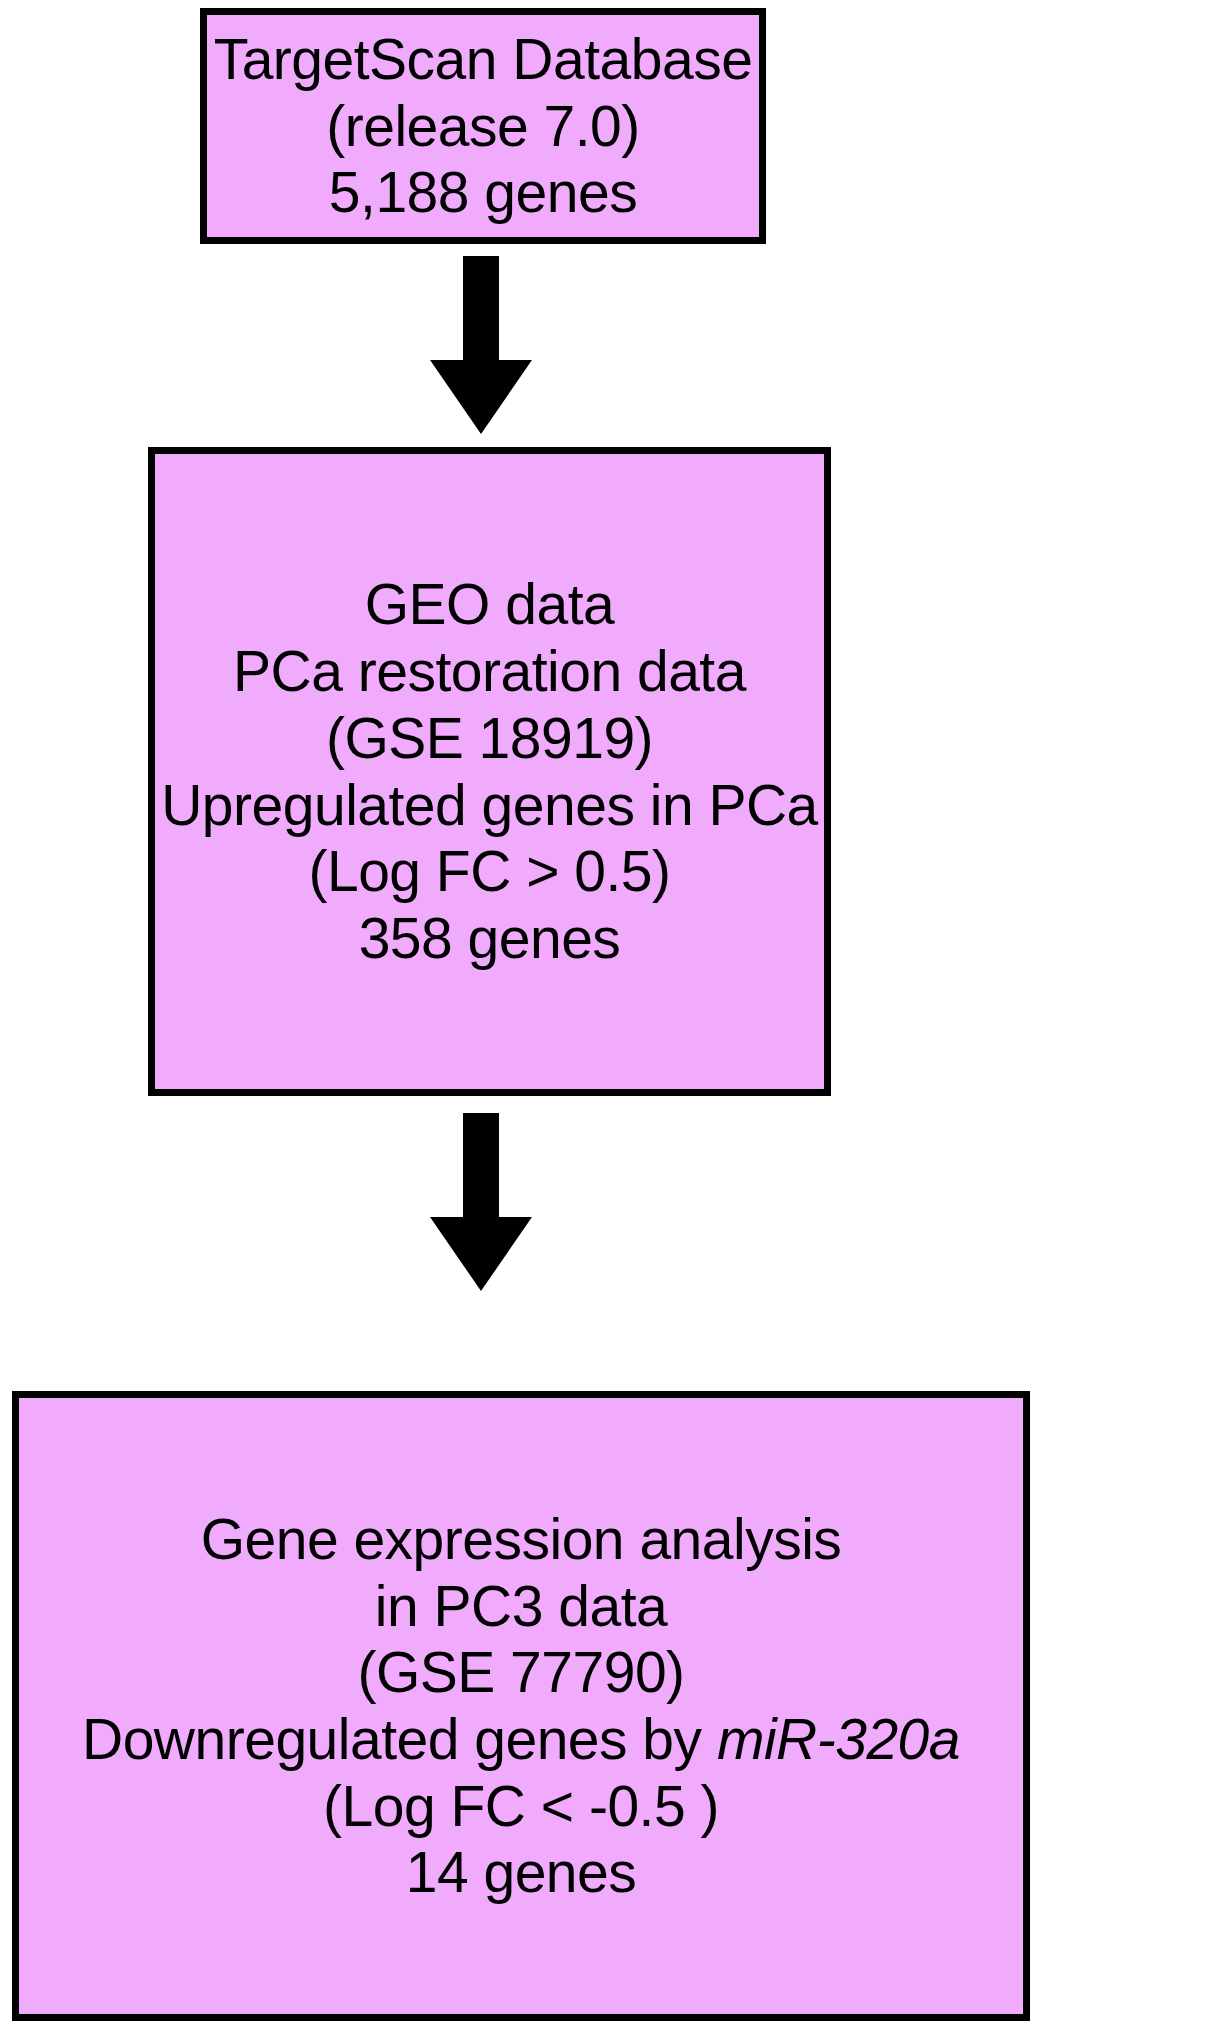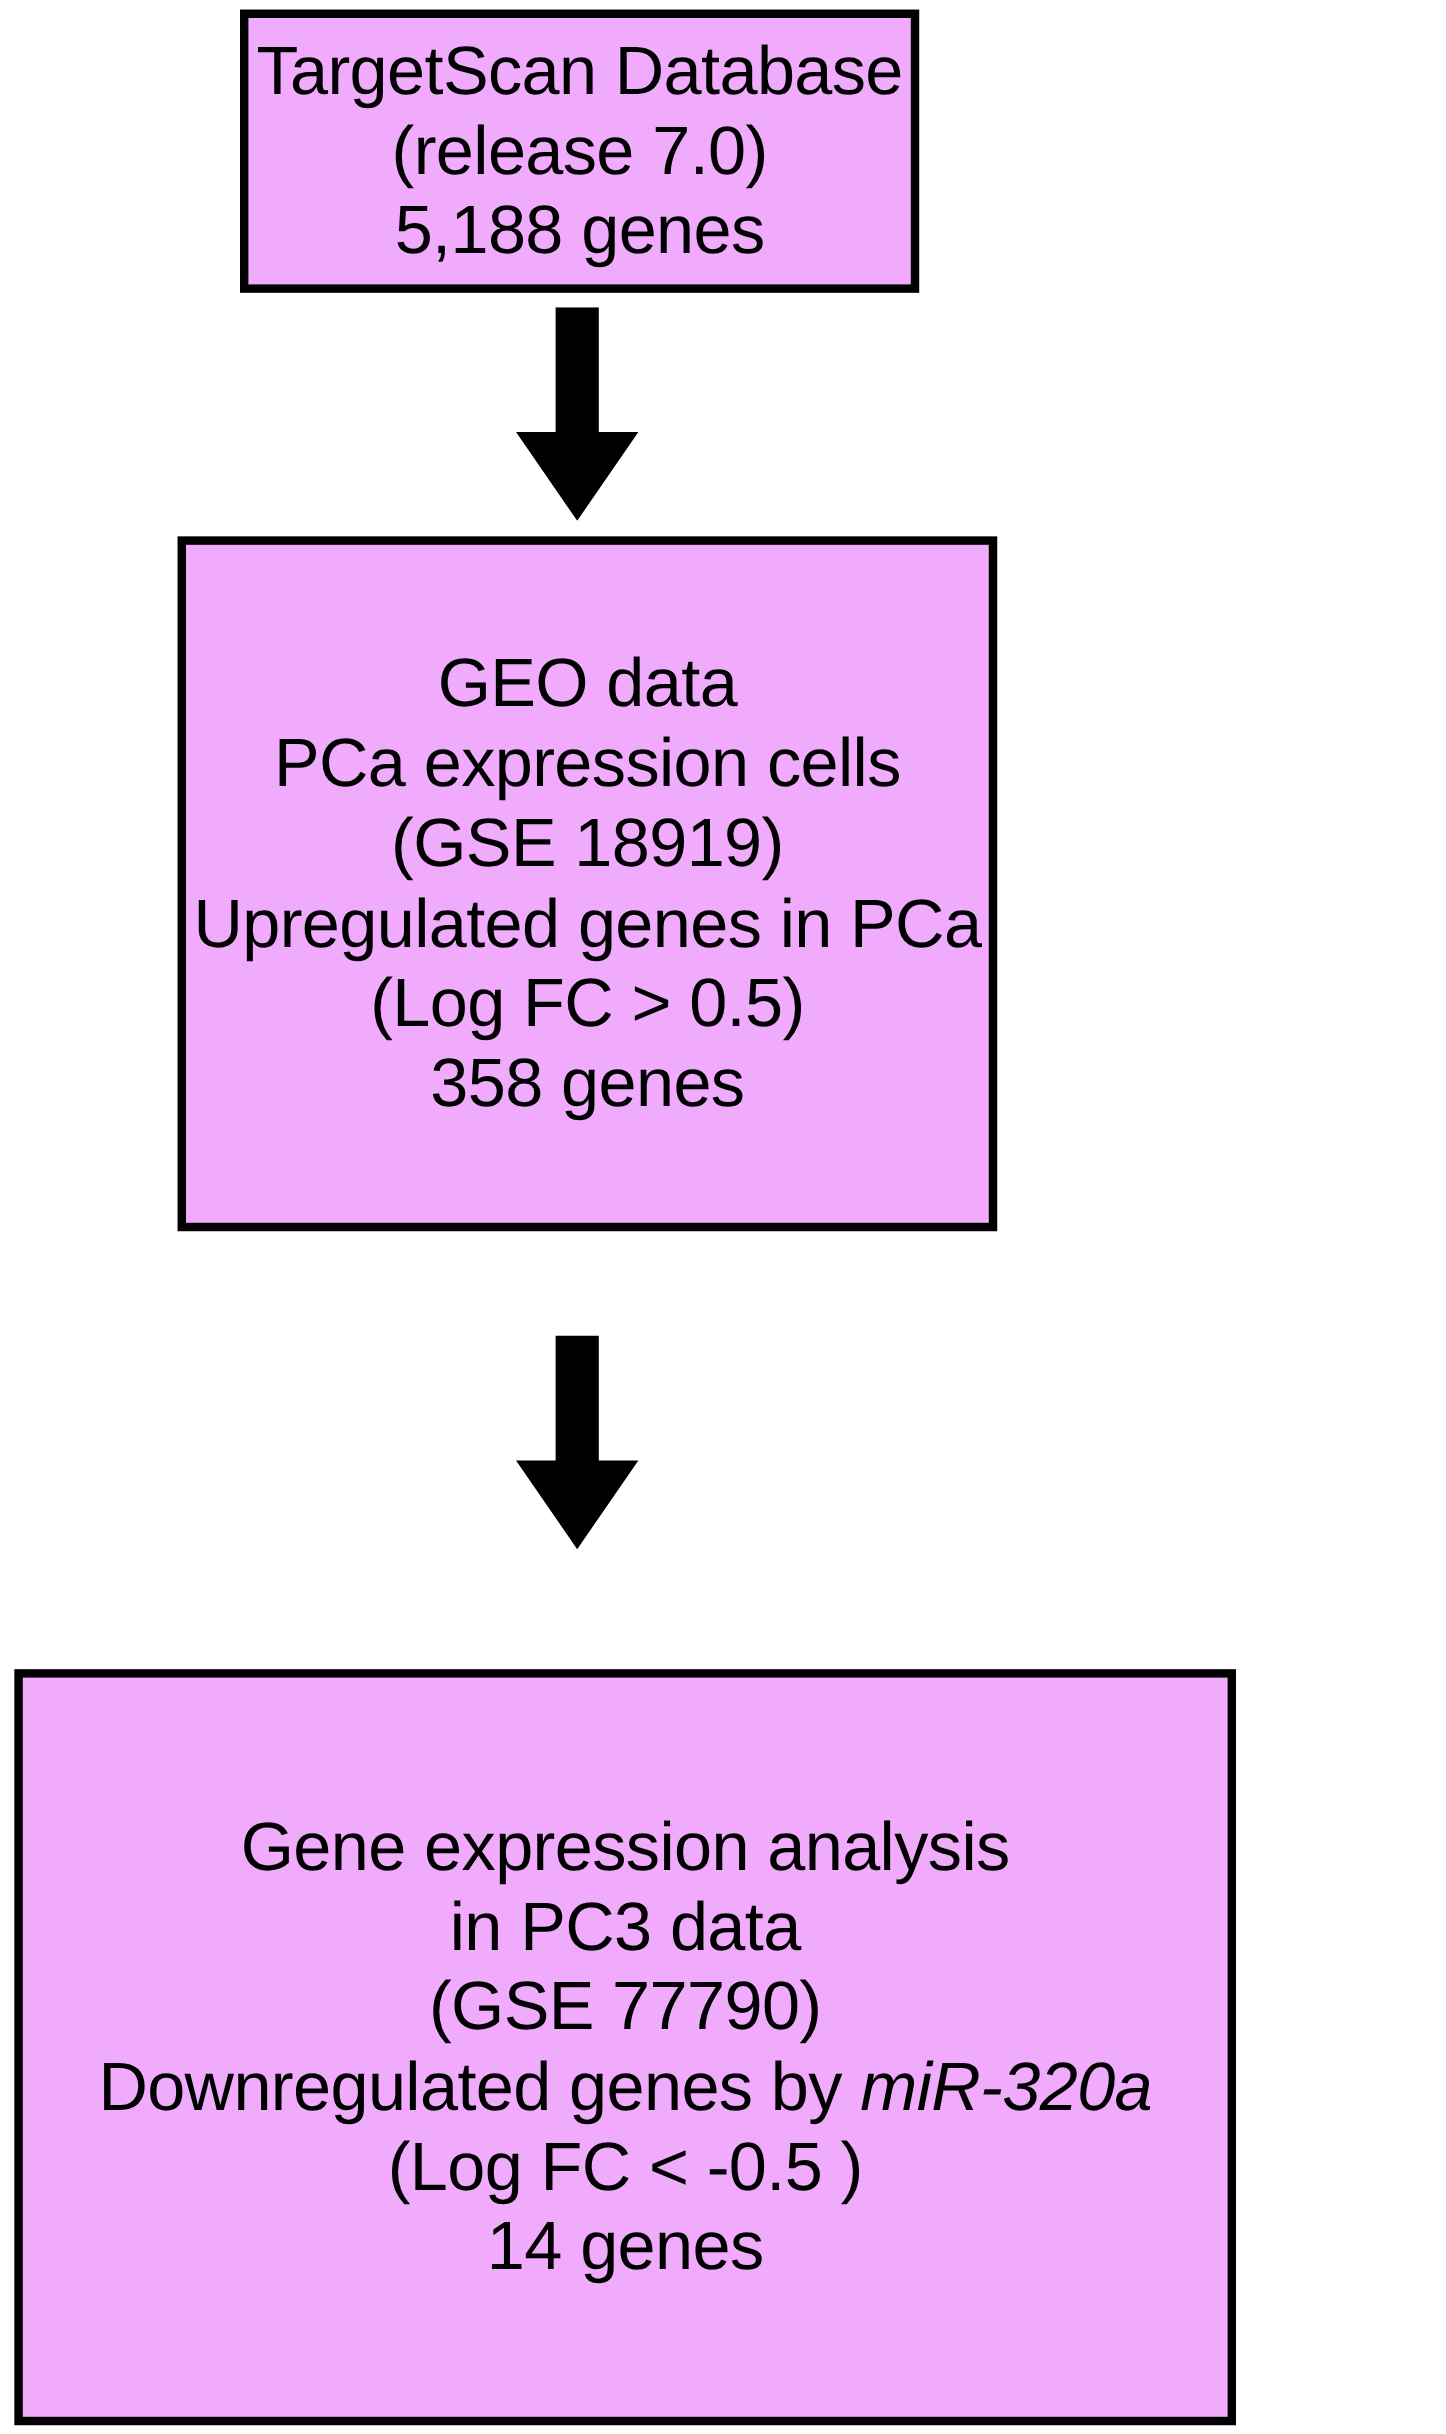--- a/index.html
+++ b/index.html
@@ -56,21 +56,21 @@
     top: 8px;
     width: 566px;
     height: 236px;
   }
 
   
   #box-geo {
     left: 148px;
     top: 447px;
     width: 683px;
-    height: 579px;
+    height: 649px;
   }
 
   
   #box-geneexpr {
     left: 12px;
     top: 1391px;
     width: 1018px;
     height: 630px;
   }
 
@@ -109,21 +109,21 @@
   </div>
 
   <div class="flow-arrow" id="arrow-1">
     <svg viewBox="0 0 102 178" xmlns="http://www.w3.org/2000/svg" aria-hidden="true">
       <polygon points="33,0 69,0 69,104 102,104 51,178 0,104 33,104" fill="#000000"></polygon>
     </svg>
   </div>
 
   <div class="flow-box" id="box-geo">
     <span class="flow-line">GEO data</span>
-    <span class="flow-line">PCa expression cells</span>
+    <span class="flow-line">PCa restoration data</span>
     <span class="flow-line">(GSE 18919)</span>
     <span class="flow-line">Upregulated genes in PCa</span>
     <span class="flow-line">(Log FC &gt; 0.5)</span>
     <span class="flow-line">358 genes</span>
   </div>
 
   <div class="flow-arrow" id="arrow-2">
     <svg viewBox="0 0 102 178" xmlns="http://www.w3.org/2000/svg" aria-hidden="true">
       <polygon points="33,0 69,0 69,104 102,104 51,178 0,104 33,104" fill="#000000"></polygon>
     </svg>

